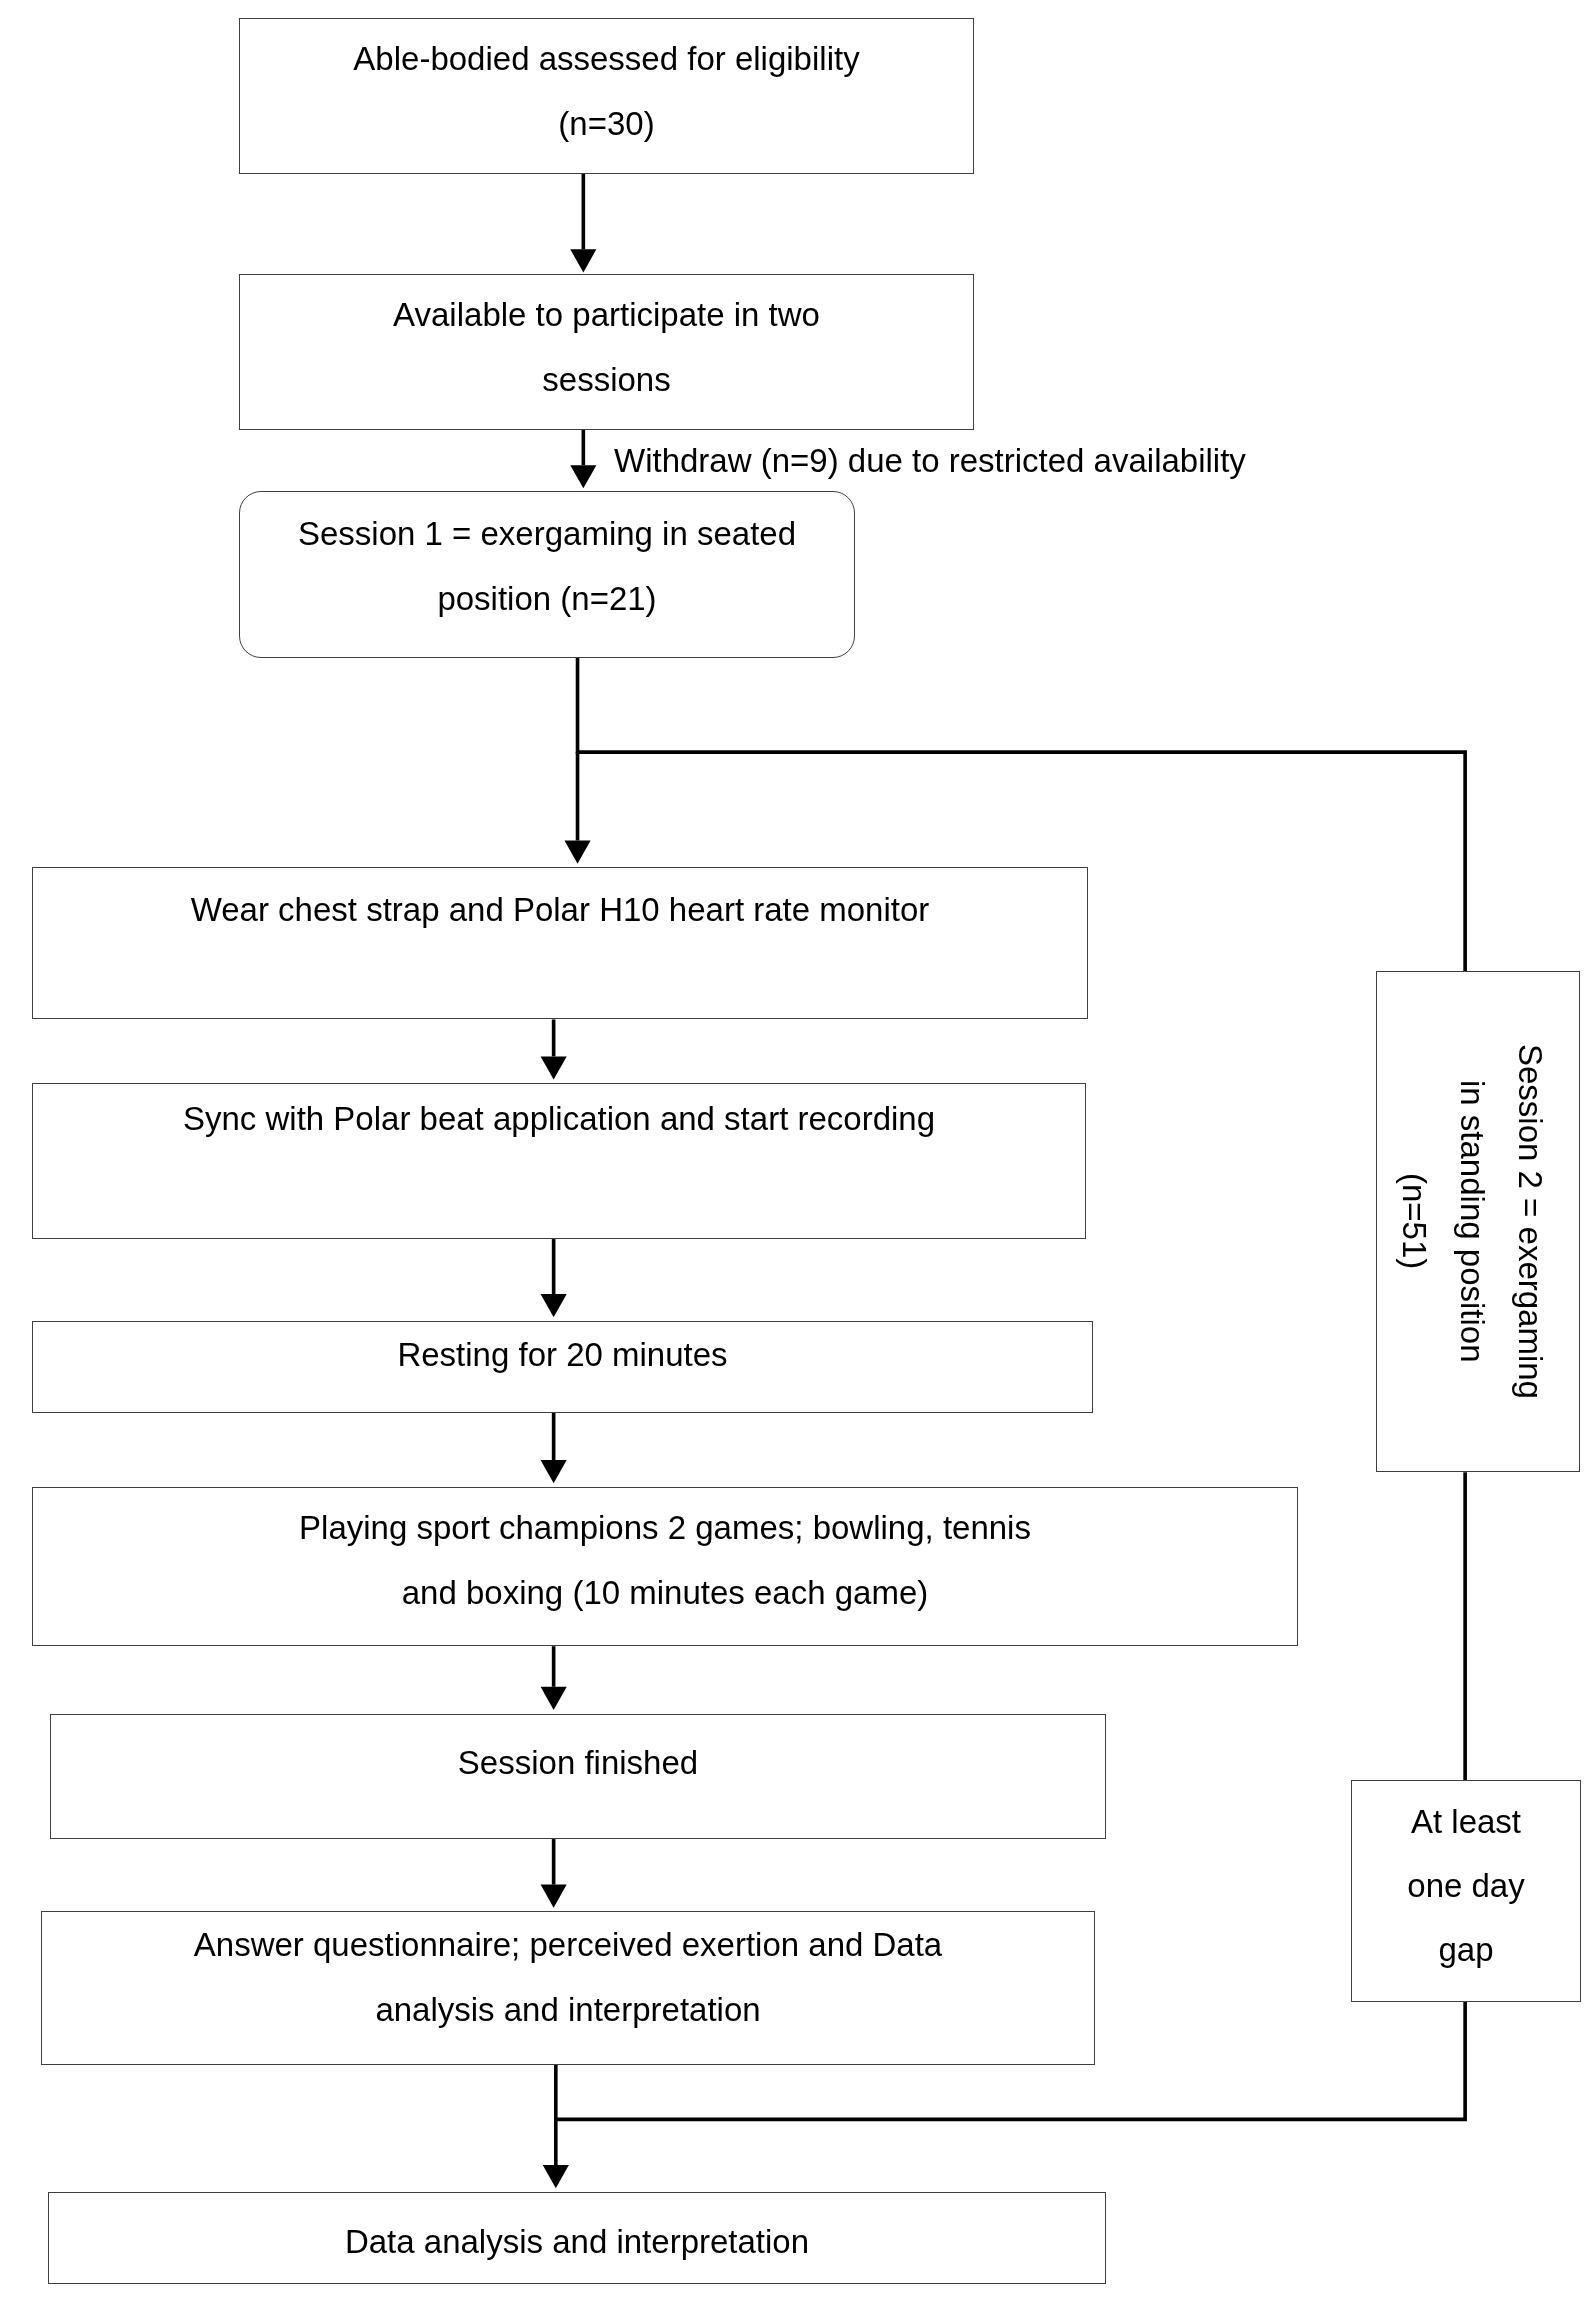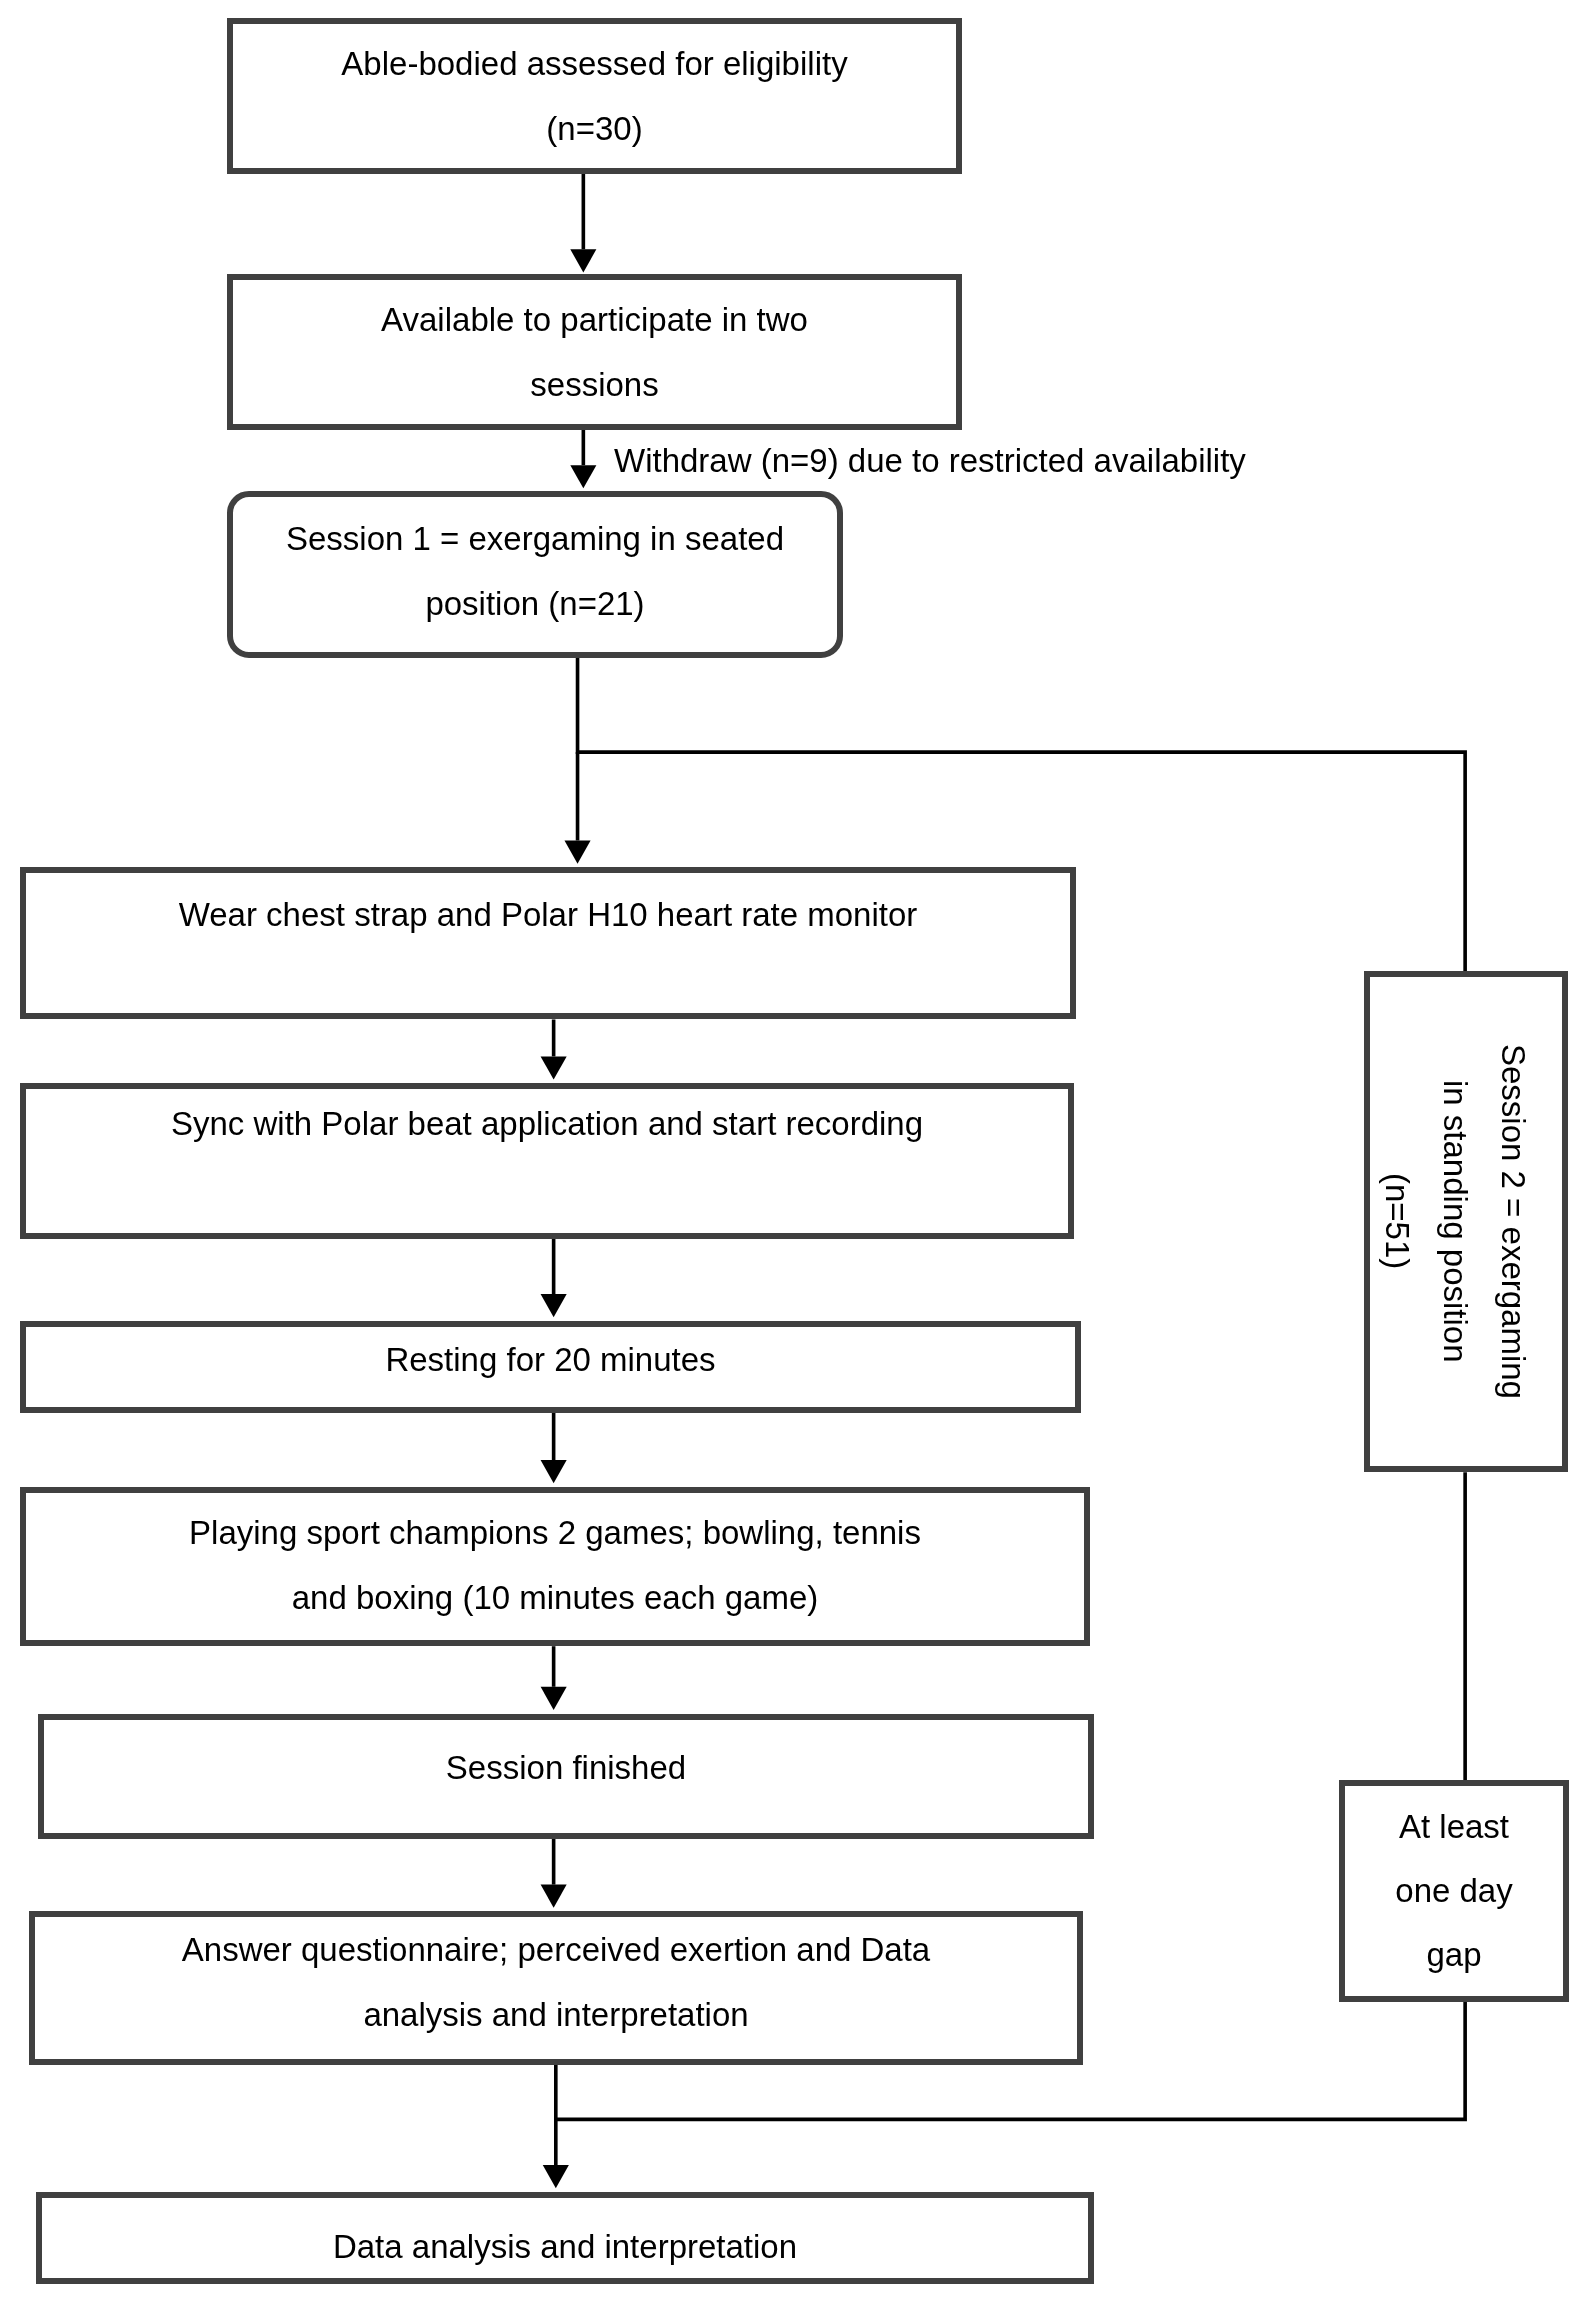--- a/index.html
+++ b/index.html
@@ -6,36 +6,37 @@
   .canvas {
     position:relative;
     width:1592px; height:2307px;
     background:#ffffff;
     font-family:"Liberation Sans", sans-serif;
     color:#000000;
     overflow:hidden;
   }
   .node {
     position:absolute;
-    border:6px solid #404040;
+    border:1px solid #404040;
     box-sizing:border-box;
     background:#ffffff;
     text-align:center;
     font-size:33px;
     font-weight:400;
+    margin-left:12px;
   }
   .node .tline { line-height:65px; white-space:nowrap; }
 
   #n-eligibility   { left:227px;  top:18px;   width:735px; height:156px; padding-top:7.2px; }
   #n-available     { left:227px;  top:274px;  width:735px; height:156px; padding-top:7.2px; }
   #n-session1      { left:227px;  top:491px;  width:616px; height:167px; padding-top:8.7px;border-radius:22px; }
   #n-wear          { left:20px;   top:867px; width:1056px; height:152px; padding-top:8.7px; }
   #n-sync          { left:20px;   top:1083px; width:1054px; height:156px; padding-top:2px; }
   #n-resting       { left:20px;   top:1321px; width:1061px; height:92px; padding-top:0px;  }
-  #n-playing       { left:20px;   top:1487px; width:1070px; height:159px; padding-top:7.2px; }
+  #n-playing       { left:20px;   top:1487px; width:1266px; height:159px; padding-top:7.2px; }
   #n-finished      { left:38px;   top:1714px; width:1056px; height:125px; padding-top:14.5px; }
   #n-questionnaire { left:29px;   top:1911px; width:1054px; height:154px; padding-top:0px;  }
   #n-analysis      { left:36px;   top:2192px; width:1058px; height:92px; padding-top:16px; }
 
   #n-session2 {
     left:1364px; top:971px; width:204px; height:501px;
     writing-mode:vertical-rl;
     padding-right:20px;
   }
   #n-session2 .tline { line-height:58px; }

